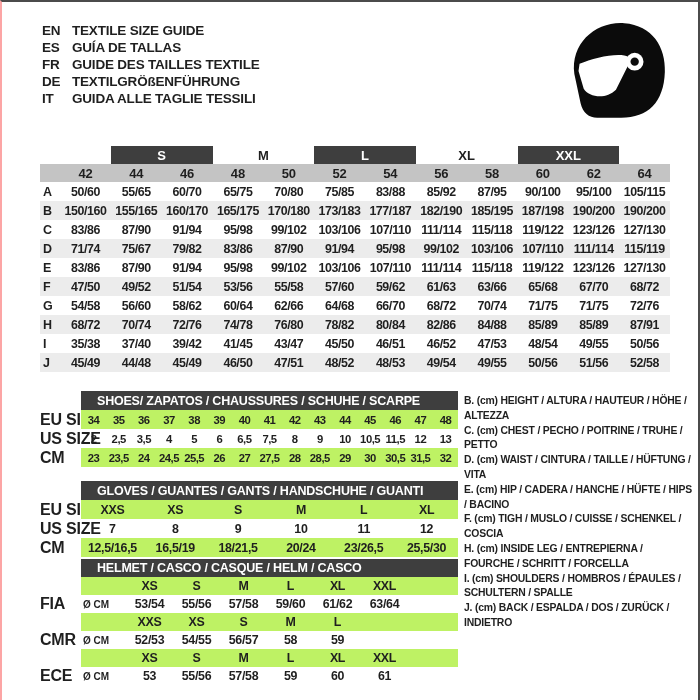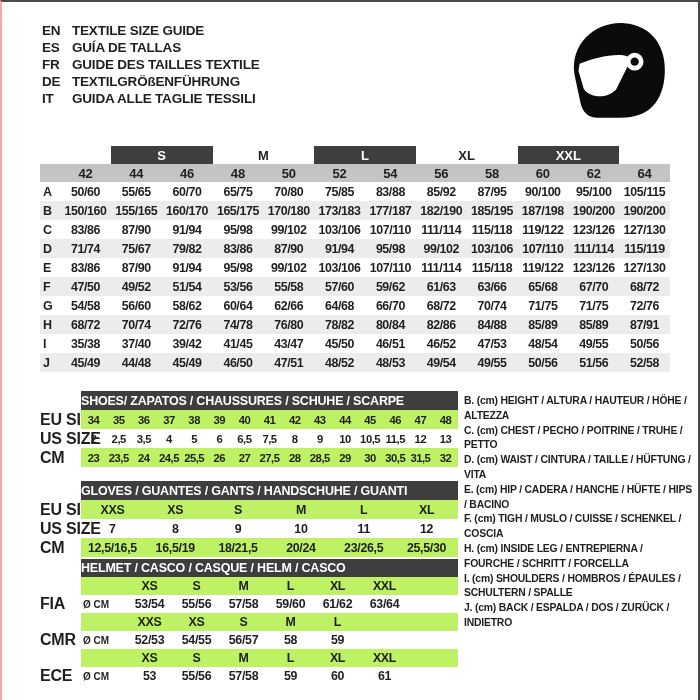--- a/index.html
+++ b/index.html
@@ -30,21 +30,21 @@
   .mt-head2{background:#c4c4c4;}
   .mt-head2 .mt-cell{font-size:13px;letter-spacing:-0.2px;}
   .mt-body .mt-trow:nth-child(even){background:#ececec;}
 
   
   .sub{position:absolute;left:38px;width:418px;}
   .sub-row{display:flex;height:19px;align-items:center;}
   .sub-row.h{height:18px;}
   .sub-label{width:41px;box-sizing:border-box;font-size:16px;letter-spacing:-0.2px;white-space:nowrap;}
   .sub-bar{flex:1;height:100%;background:#3e3e3e;color:#fff;display:flex;align-items:center;
-           padding-left:0;box-sizing:border-box;font-size:12.5px;letter-spacing:-0.2px;white-space:nowrap;}
+           padding-left:16px;box-sizing:border-box;font-size:12.5px;letter-spacing:-0.2px;white-space:nowrap;}
   .sub-body{flex:1;display:flex;height:100%;align-items:center;}
   .sub-body.shade{background:#bef264;}
   .scell{flex:1;text-align:center;font-size:11.3px;letter-spacing:-0.5px;white-space:nowrap;}
   .gcell{flex:1;text-align:center;font-size:12.4px;letter-spacing:-0.3px;white-space:nowrap;}
   .shoes{top:389px;}
   .gloves{top:479px;}
   .helmet-table{top:557px;}
   .dia{width:45px;padding-left:2px;box-sizing:border-box;font-size:10px;white-space:nowrap;}
   .hcells{display:flex;height:100%;align-items:center;}
   .hcell{width:47px;text-align:center;font-size:12.4px;letter-spacing:-0.3px;white-space:nowrap;}

